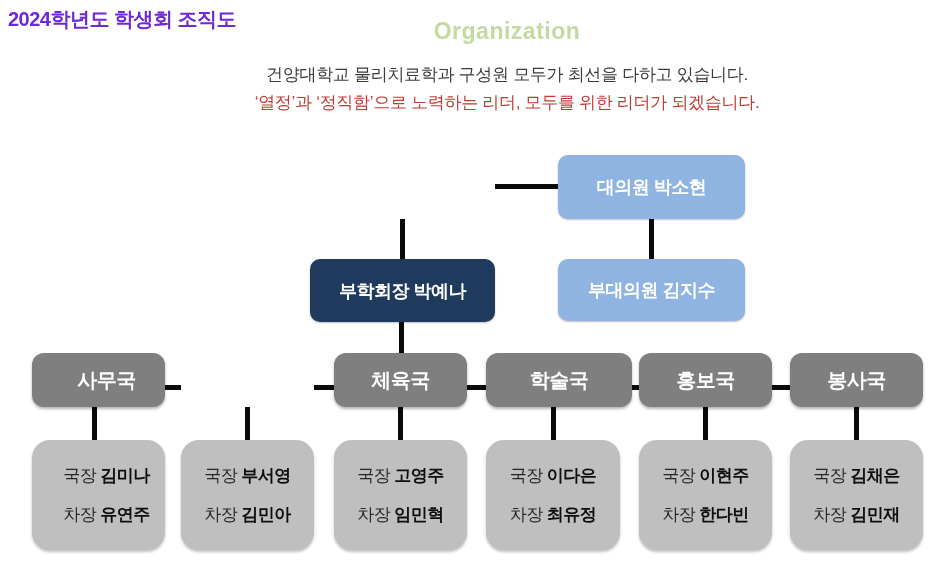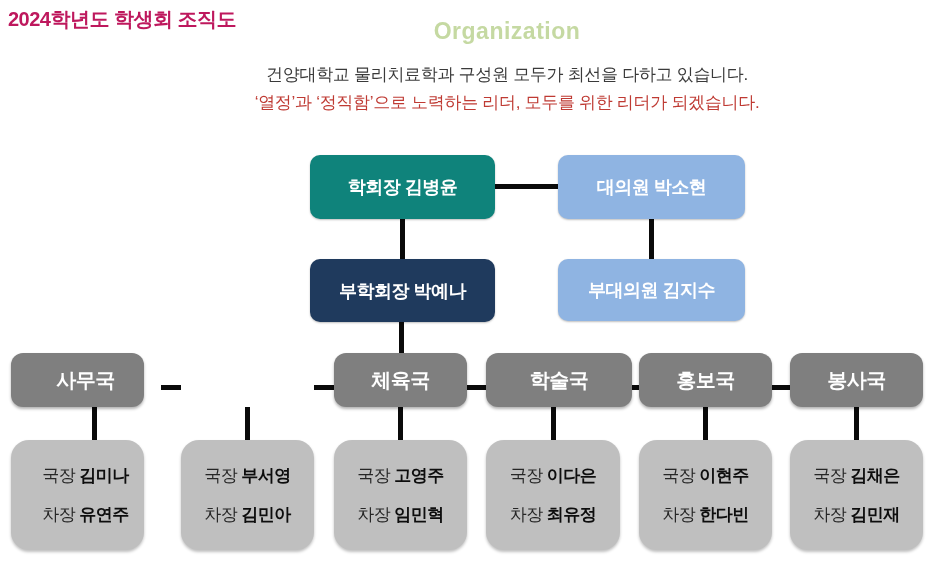--- a/index.html
+++ b/index.html
@@ -7,21 +7,21 @@
   body {
     font-family: "Liberation Sans", "DejaVu Sans", sans-serif;
     width: 942px; height: 565px;
     position: relative;
     overflow: hidden;
   }
   .stage { position: absolute; left: 0; top: 0; width: 942px; height: 565px; }
 
   .page-title {
     position: absolute; left: 8px; top: 6px;
-    font-size: 20px; font-weight: bold; color: #be185d;
+    font-size: 20px; font-weight: bold; color: #6d28d9;
     letter-spacing: -0.5px;
   }
 
   .header-block {
     position: absolute; left: 72px; top: 18px; width: 870px;
     text-align: center;
   }
   .org-heading {
     font-size: 23px; font-weight: bold;
     color: var(--heading-green, #c5d9a2);
@@ -68,21 +68,21 @@
     border-radius: 18px;
     flex-direction: column; gap: 16px;
     color: #1a1a1a; font-weight: normal; font-size: 17px;
     letter-spacing: -0.5px;
     box-shadow: 0 2px 3px rgba(0,0,0,0.25);
   }
   .staff-line { white-space: nowrap; }
   .staff-line .role { color: #262626; font-weight: normal; }
   .staff-line .name { color: #0d0d0d; font-weight: bold; margin-left: 4px; }
 
-  .col-0 { left: 11px; padding-left: 16px; }  .col-1 { left: 181px; } .col-2 { left: 334px; }
+  .col-0 { left: 32px; padding-left: 16px; }  .col-1 { left: 181px; } .col-2 { left: 334px; }
   .col-3 { left: 486px; width: 146px; } .col-4 { left: 639px; } .col-5 { left: 790px; }
   .staff-node.col-3 { width: 134px; }
 
   .connector { position: absolute; background: var(--connector, #0a0a0a); z-index: 1; }
   .h-line { height: 5px; }
   .v-line { width: 5px; }
 
   .c-top        { left: 495px; top: 184px; width: 63px; }
   .c-chair-down { left: 400px; top: 219px; height: 41px; }
   .c-rep-down   { left: 649px; top: 219px; height: 41px; }
@@ -120,21 +120,20 @@
   <div class="connector h-line c-gap-2"></div>
   <div class="connector h-line c-gap-3"></div>
   <div class="connector h-line c-gap-4"></div>
   <div class="connector v-line c-staff c-staff-0"></div>
   <div class="connector v-line c-staff c-staff-1"></div>
   <div class="connector v-line c-staff c-staff-2"></div>
   <div class="connector v-line c-staff c-staff-3"></div>
   <div class="connector v-line c-staff c-staff-4"></div>
   <div class="connector v-line c-staff c-staff-5"></div>
 
-  <div class="node lead-node chairman">학회장 김병윤</div>
   <div class="node lead-node rep">대의원 박소현</div>
   <div class="node lead-node vice-chair">부학회장 박예나</div>
   <div class="node lead-node vice-rep">부대의원 김지수</div>
 
   <div class="node dept-node col-0">사무국</div>
   <div class="node dept-node col-2">체육국</div>
   <div class="node dept-node col-3">학술국</div>
   <div class="node dept-node col-4">홍보국</div>
   <div class="node dept-node col-5">봉사국</div>
 

